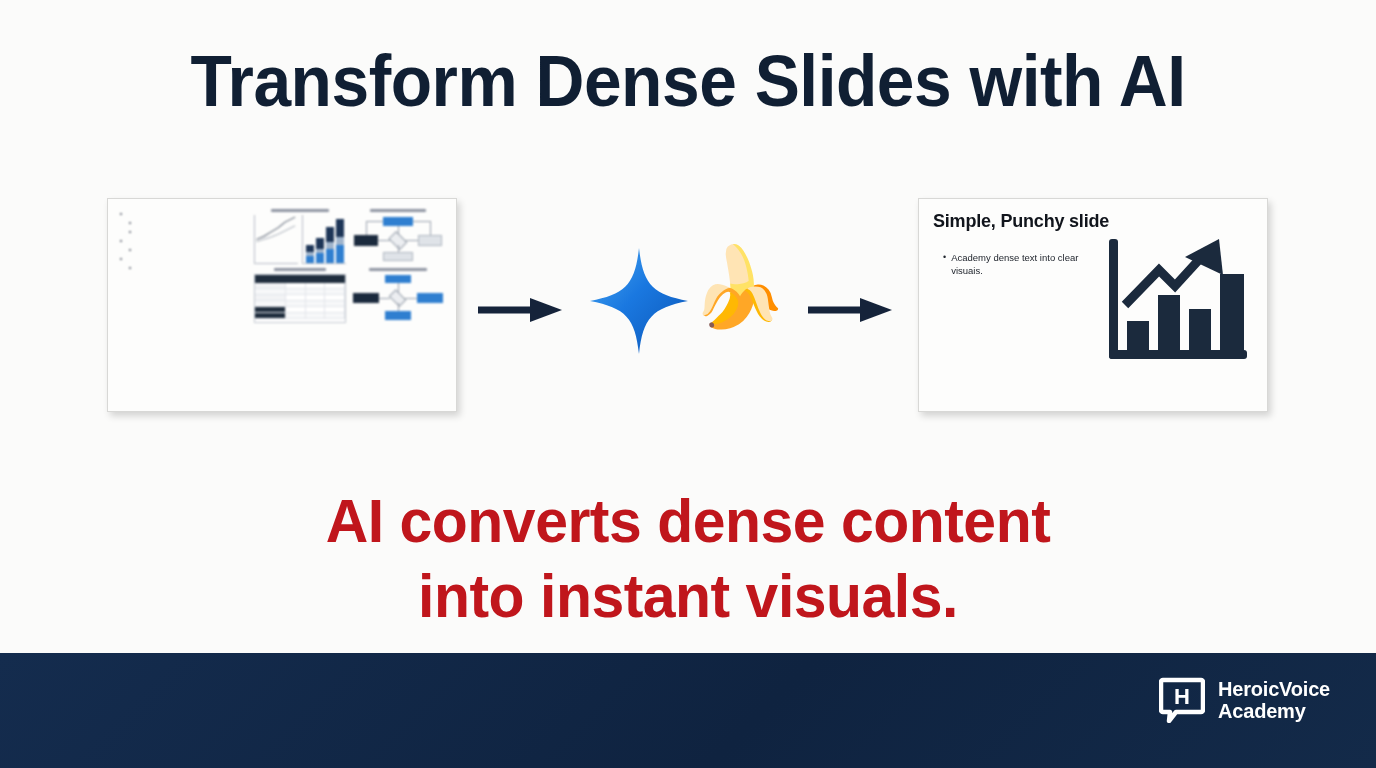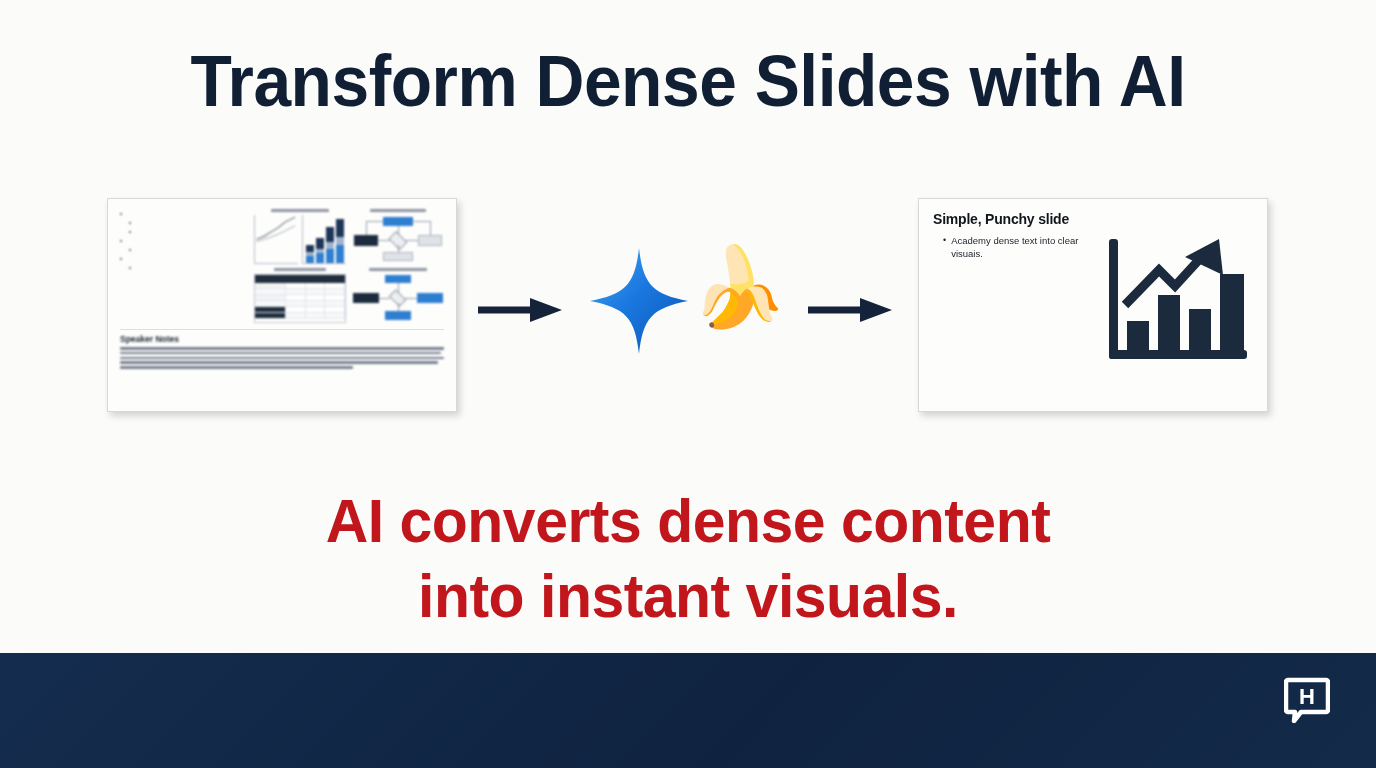--- a/index.html
+++ b/index.html
@@ -30,21 +30,21 @@
     border:1px solid #d8d8d6;
     box-shadow:3px 4px 7px rgba(0,0,0,0.16);
   }
   #slide-dense { left:107px; top:198px; width:350px; height:214px; padding:10px 12px; }
   #slide-simple { left:918px; top:198px; width:350px; height:214px; padding:12px 14px; }
 
   .slide-title {
     font-size:13.5px; font-weight:bold; color:#11151c;
     letter-spacing:-0.2px; margin-bottom:7px;
   }
-  #slide-simple .slide-title { font-size:14px; margin-bottom:8px; }
+  #slide-simple .slide-title { font-size:18px; margin-bottom:20px; }
 
   
   .blur-wrap { filter:blur(0.8px); }
   .bullet-col { width:128px; }
   .bl { display:flex; gap:3px; margin-bottom:3px; }
   .bl .dot {
     width:2px; height:2px; background:#4a5160; margin-top:4px; flex:0 0 auto;
     border-radius:50%;
   }
   .bl.ind { margin-left:9px; }
@@ -278,30 +278,20 @@
             <div class="conn" style="left:57%;top:49%;width:14%;height:1px"></div>
             <div class="conn" style="left:49.5%;top:19%;width:1px;height:19%"></div>
             <div class="conn" style="left:49.5%;top:59%;width:1px;height:17%"></div>
           </div>
         </div>
       </div>
 
     </div>
   </div>
 
-  <div style="margin-top:6px;border-top:1px solid #dcdfe3;padding-top:4px">
-    <div class="blur-wrap" style="font-size:8.5px;font-weight:bold;color:#1a2230;margin-bottom:3px">Speaker Notes</div>
-    <div class="blur-wrap">
-      <div class="ln" style="width:100%"></div>
-      <div class="ln" style="width:99%"></div>
-      <div class="ln" style="width:100%"></div>
-      <div class="ln" style="width:98%"></div>
-      <div class="ln" style="width:72%"></div>
-    </div>
-  </div>
 </div>
 
 <div class="arrow" id="arrow-1">
   <svg width="84" height="28" viewBox="0 0 84 28">
     <rect x="0" y="10.5" width="58" height="7" fill="#15233a"></rect>
     <polygon points="52,2 84,14 52,26" fill="#15233a"></polygon>
   </svg>
 </div>
 
 <div id="sparkle-icon">
@@ -357,14 +347,18 @@
 </div>
 
 <div id="footer">
   <div id="logo">
     <div id="logo-mark">
       <svg width="46" height="46" viewBox="0 0 46 46">
         <path d="M4 3 H42 A2 2 0 0 1 44 5 V33 A2 2 0 0 1 42 35 H17 L10 44 L11 35 H4 A2 2 0 0 1 2 33 V5 A2 2 0 0 1 4 3 Z" fill="none" stroke="#ffffff" stroke-width="4.5" stroke-linejoin="round"></path>
         <text x="23" y="27" text-anchor="middle" font-family="'Liberation Sans', sans-serif" font-size="22" font-weight="bold" fill="#ffffff">H</text>
       </svg>
     </div>
+    <div id="logo-text">
+      <span>HeroicVoice</span>
+      <span>Academy</span>
+    </div>
   </div>
 </div>
 
 </body></html>

